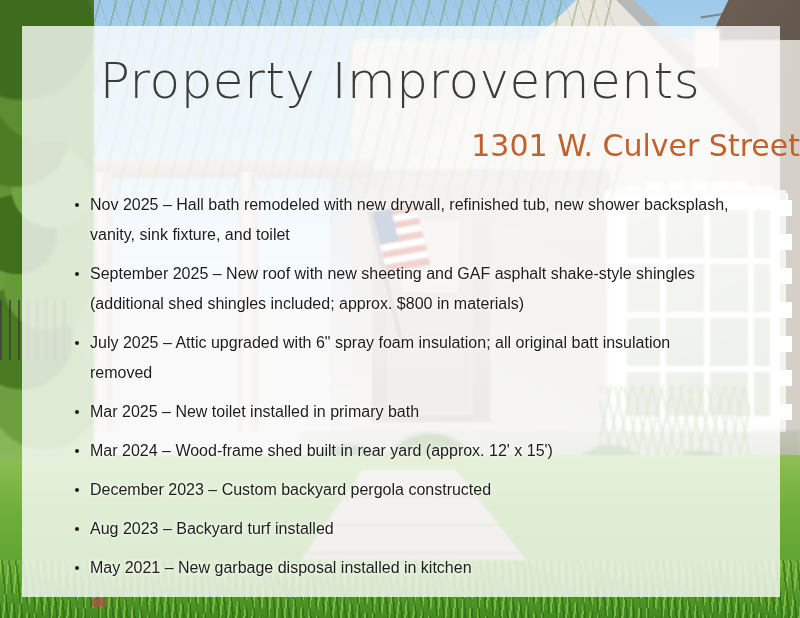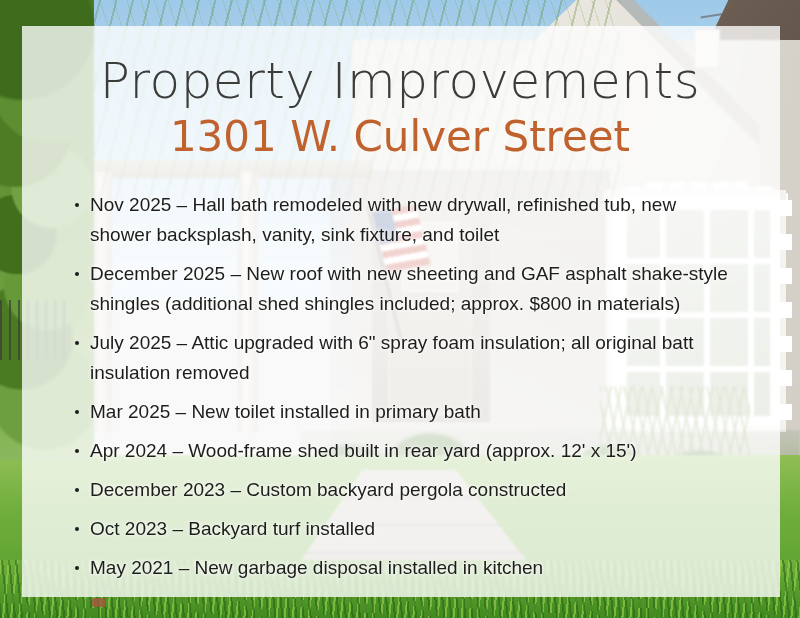--- a/index.html
+++ b/index.html
@@ -254,39 +254,39 @@
     position:absolute; left:0; right:0; top:52px;
     text-align:center;
     font-size:50px;
     font-weight:300;
     letter-spacing:.5px;
     color:#3c3c39;
     font-family:"DejaVu Sans", sans-serif;
     white-space:nowrap;
   }
   .subtitle {
-    position:absolute; left:0; right:0; top:112px;
-    text-align:center;
-    font-size:42px;
+    position:absolute; left:0; right:0; top:128px;
+    text-align:right;
+    font-size:30px;
     font-weight:400;
     color:#c0622d;
     font-family:"DejaVu Sans", sans-serif;
     white-space:nowrap;
   }
 
   .bullets {
     position:absolute;
     left:74px; top:190px; width:660px;
     list-style:none;
   }
   .bullet {
     position:relative;
     padding-left:16px;
     margin-bottom:9px;
-    font-size:19px;
+    font-size:16px;
     line-height:30px;
     color:#1d1d1b;
     font-family:"Liberation Sans", sans-serif;
     text-shadow:0 0 3px rgba(255,255,255,.85), 0 0 6px rgba(255,255,255,.7);
   }
   .bullet::before {
     content:"";
     position:absolute;
     left:1px; top:13px;
     width:4px; height:4px;
@@ -348,23 +348,23 @@
   </div>
 
   <div class="panel"></div>
 
   <div class="content">
     <div class="title">Property Improvements</div>
     <div class="subtitle">1301 W. Culver Street</div>
 
     <ul class="bullets" id="bullets">
         <li class="bullet">Nov 2025 – Hall bath remodeled with new drywall, refinished tub, new shower backsplash, vanity, sink fixture, and toilet</li>
-        <li class="bullet">December 2025 – New roof with new sheeting and GAF asphalt shake-style shingles (additional shed shingles included; approx. $800 in materials)</li>
+        <li class="bullet">September 2025 – New roof with new sheeting and GAF asphalt shake-style shingles (additional shed shingles included; approx. $800 in materials)</li>
         <li class="bullet">July 2025 – Attic upgraded with 6" spray foam insulation; all original batt insulation removed</li>
         <li class="bullet">Mar 2025 – New toilet installed in primary bath</li>
-        <li class="bullet">Apr 2024 – Wood-frame shed built in rear yard (approx. 12' x 15')</li>
+        <li class="bullet">Mar 2024 – Wood-frame shed built in rear yard (approx. 12' x 15')</li>
         <li class="bullet">December 2023 – Custom backyard pergola constructed</li>
-        <li class="bullet">Oct 2023 – Backyard turf installed</li>
+        <li class="bullet">Aug 2023 – Backyard turf installed</li>
         <li class="bullet">May 2021 – New garbage disposal installed in kitchen</li>
       </ul>
   </div>
 
 </div>
 
 </body></html>

